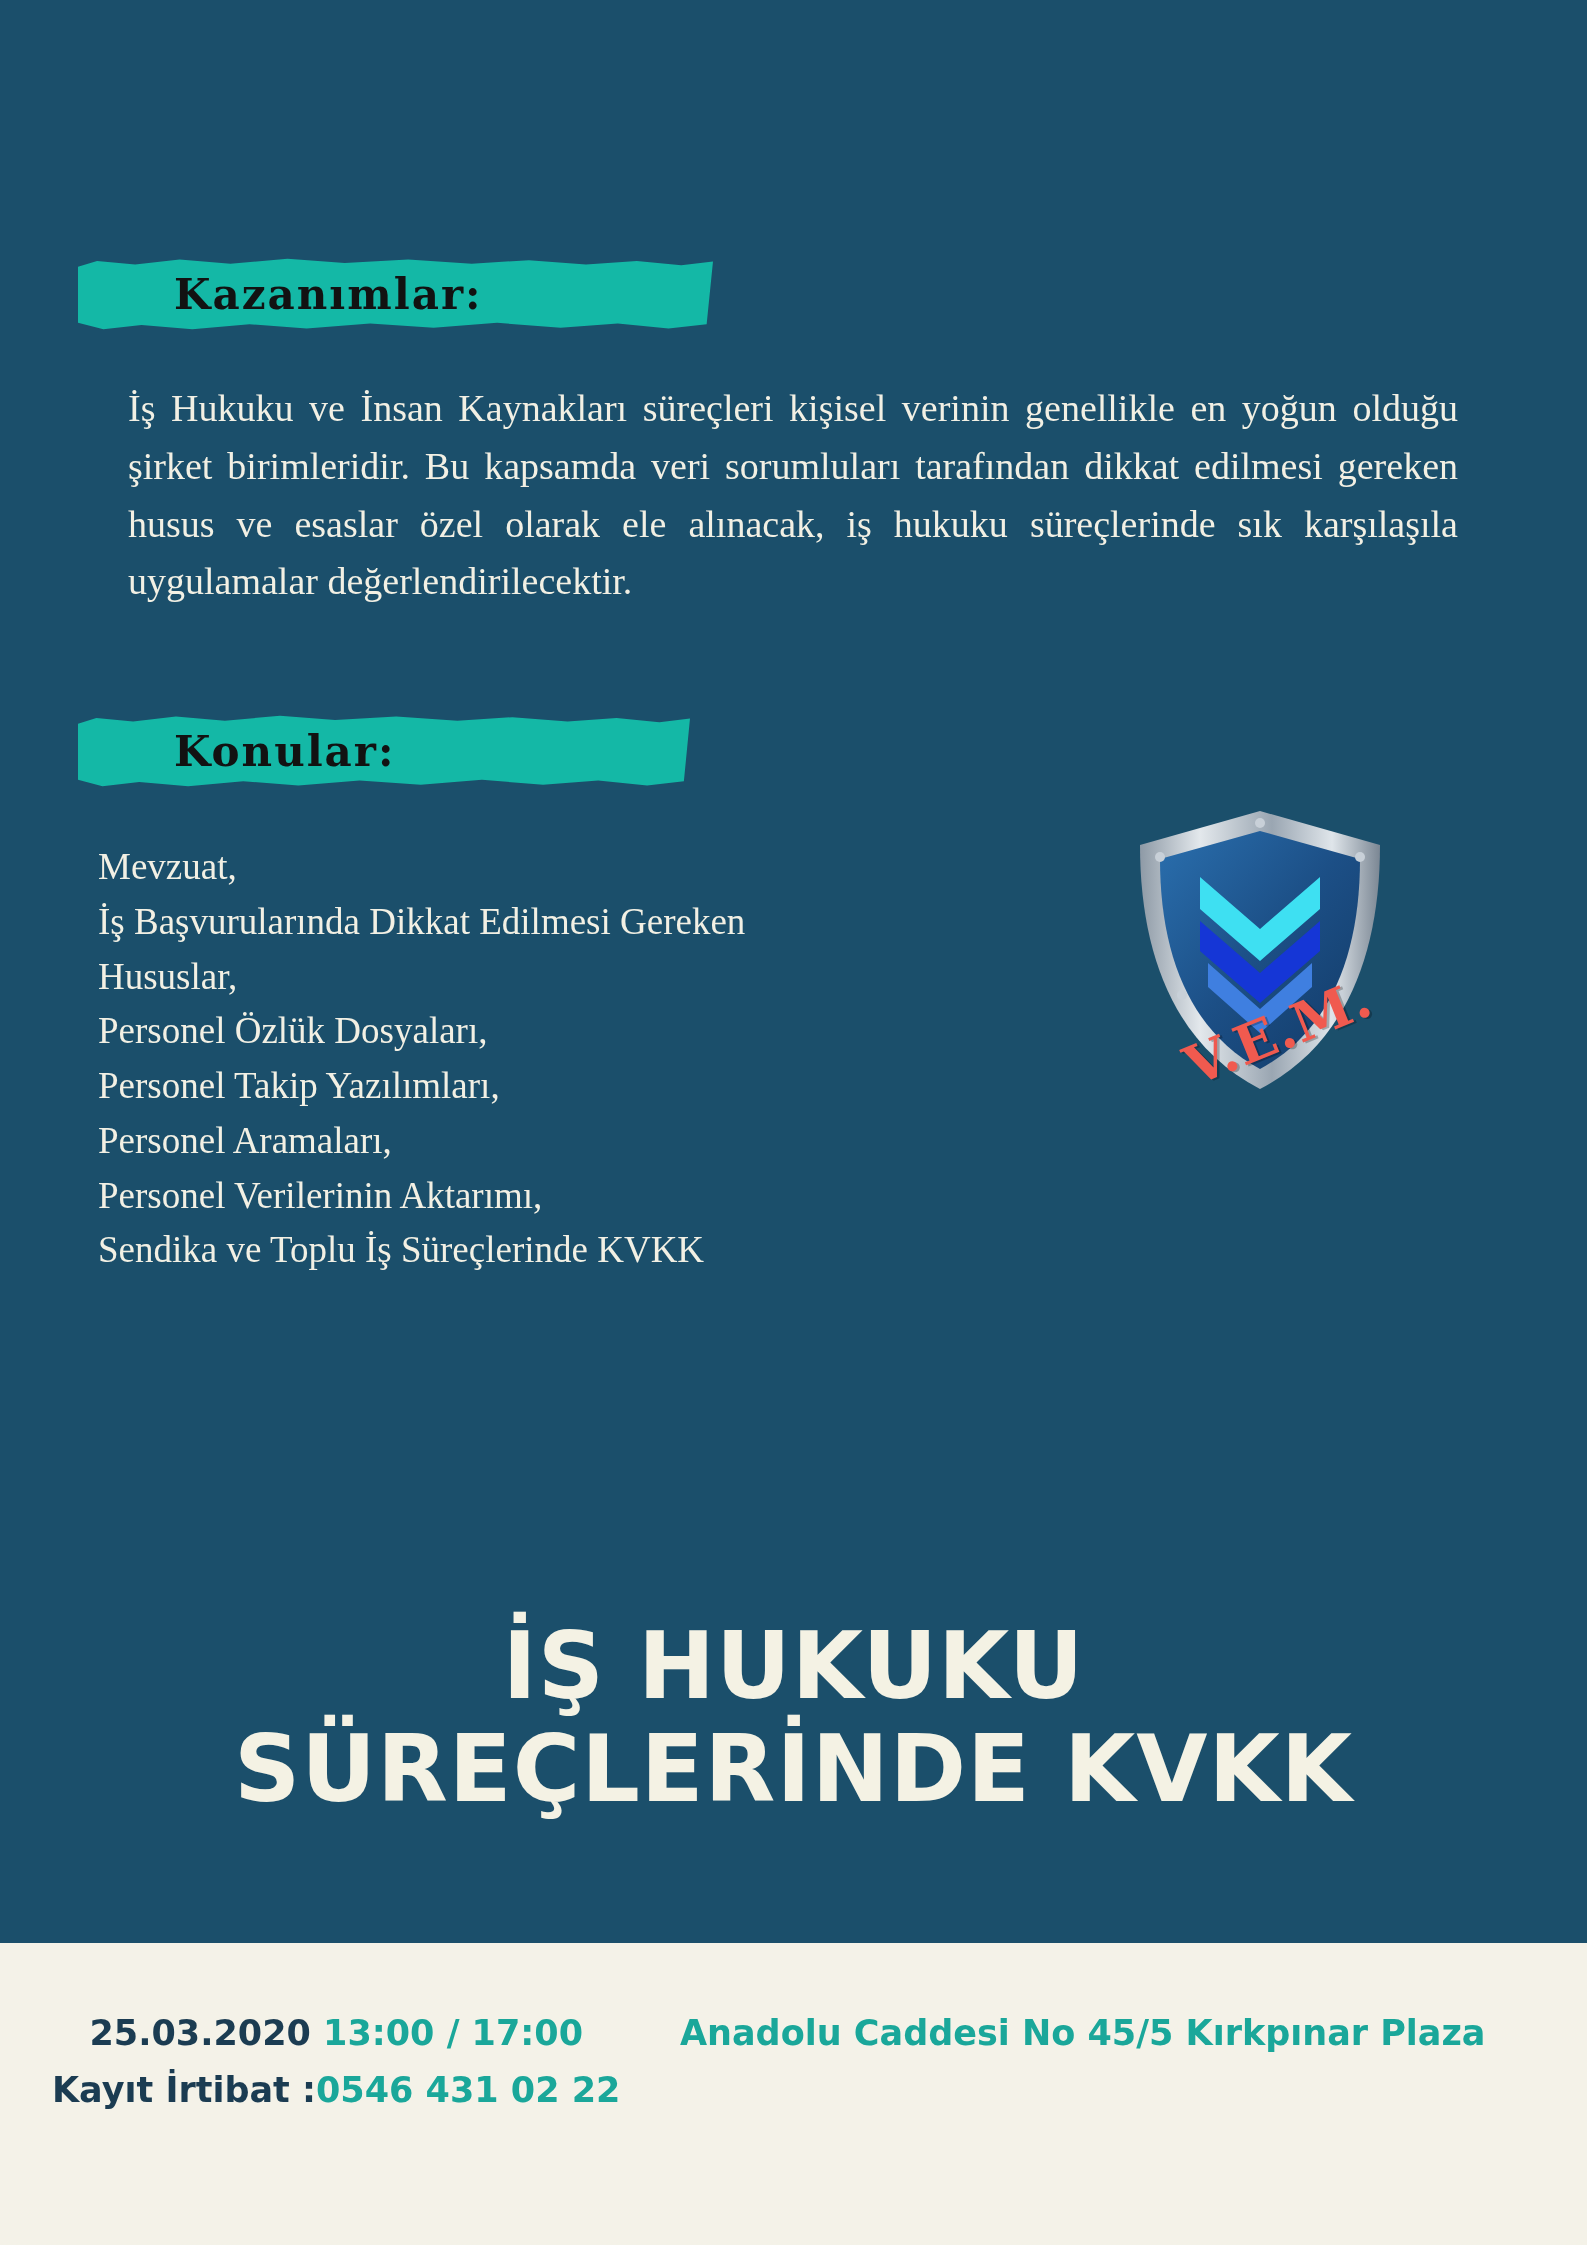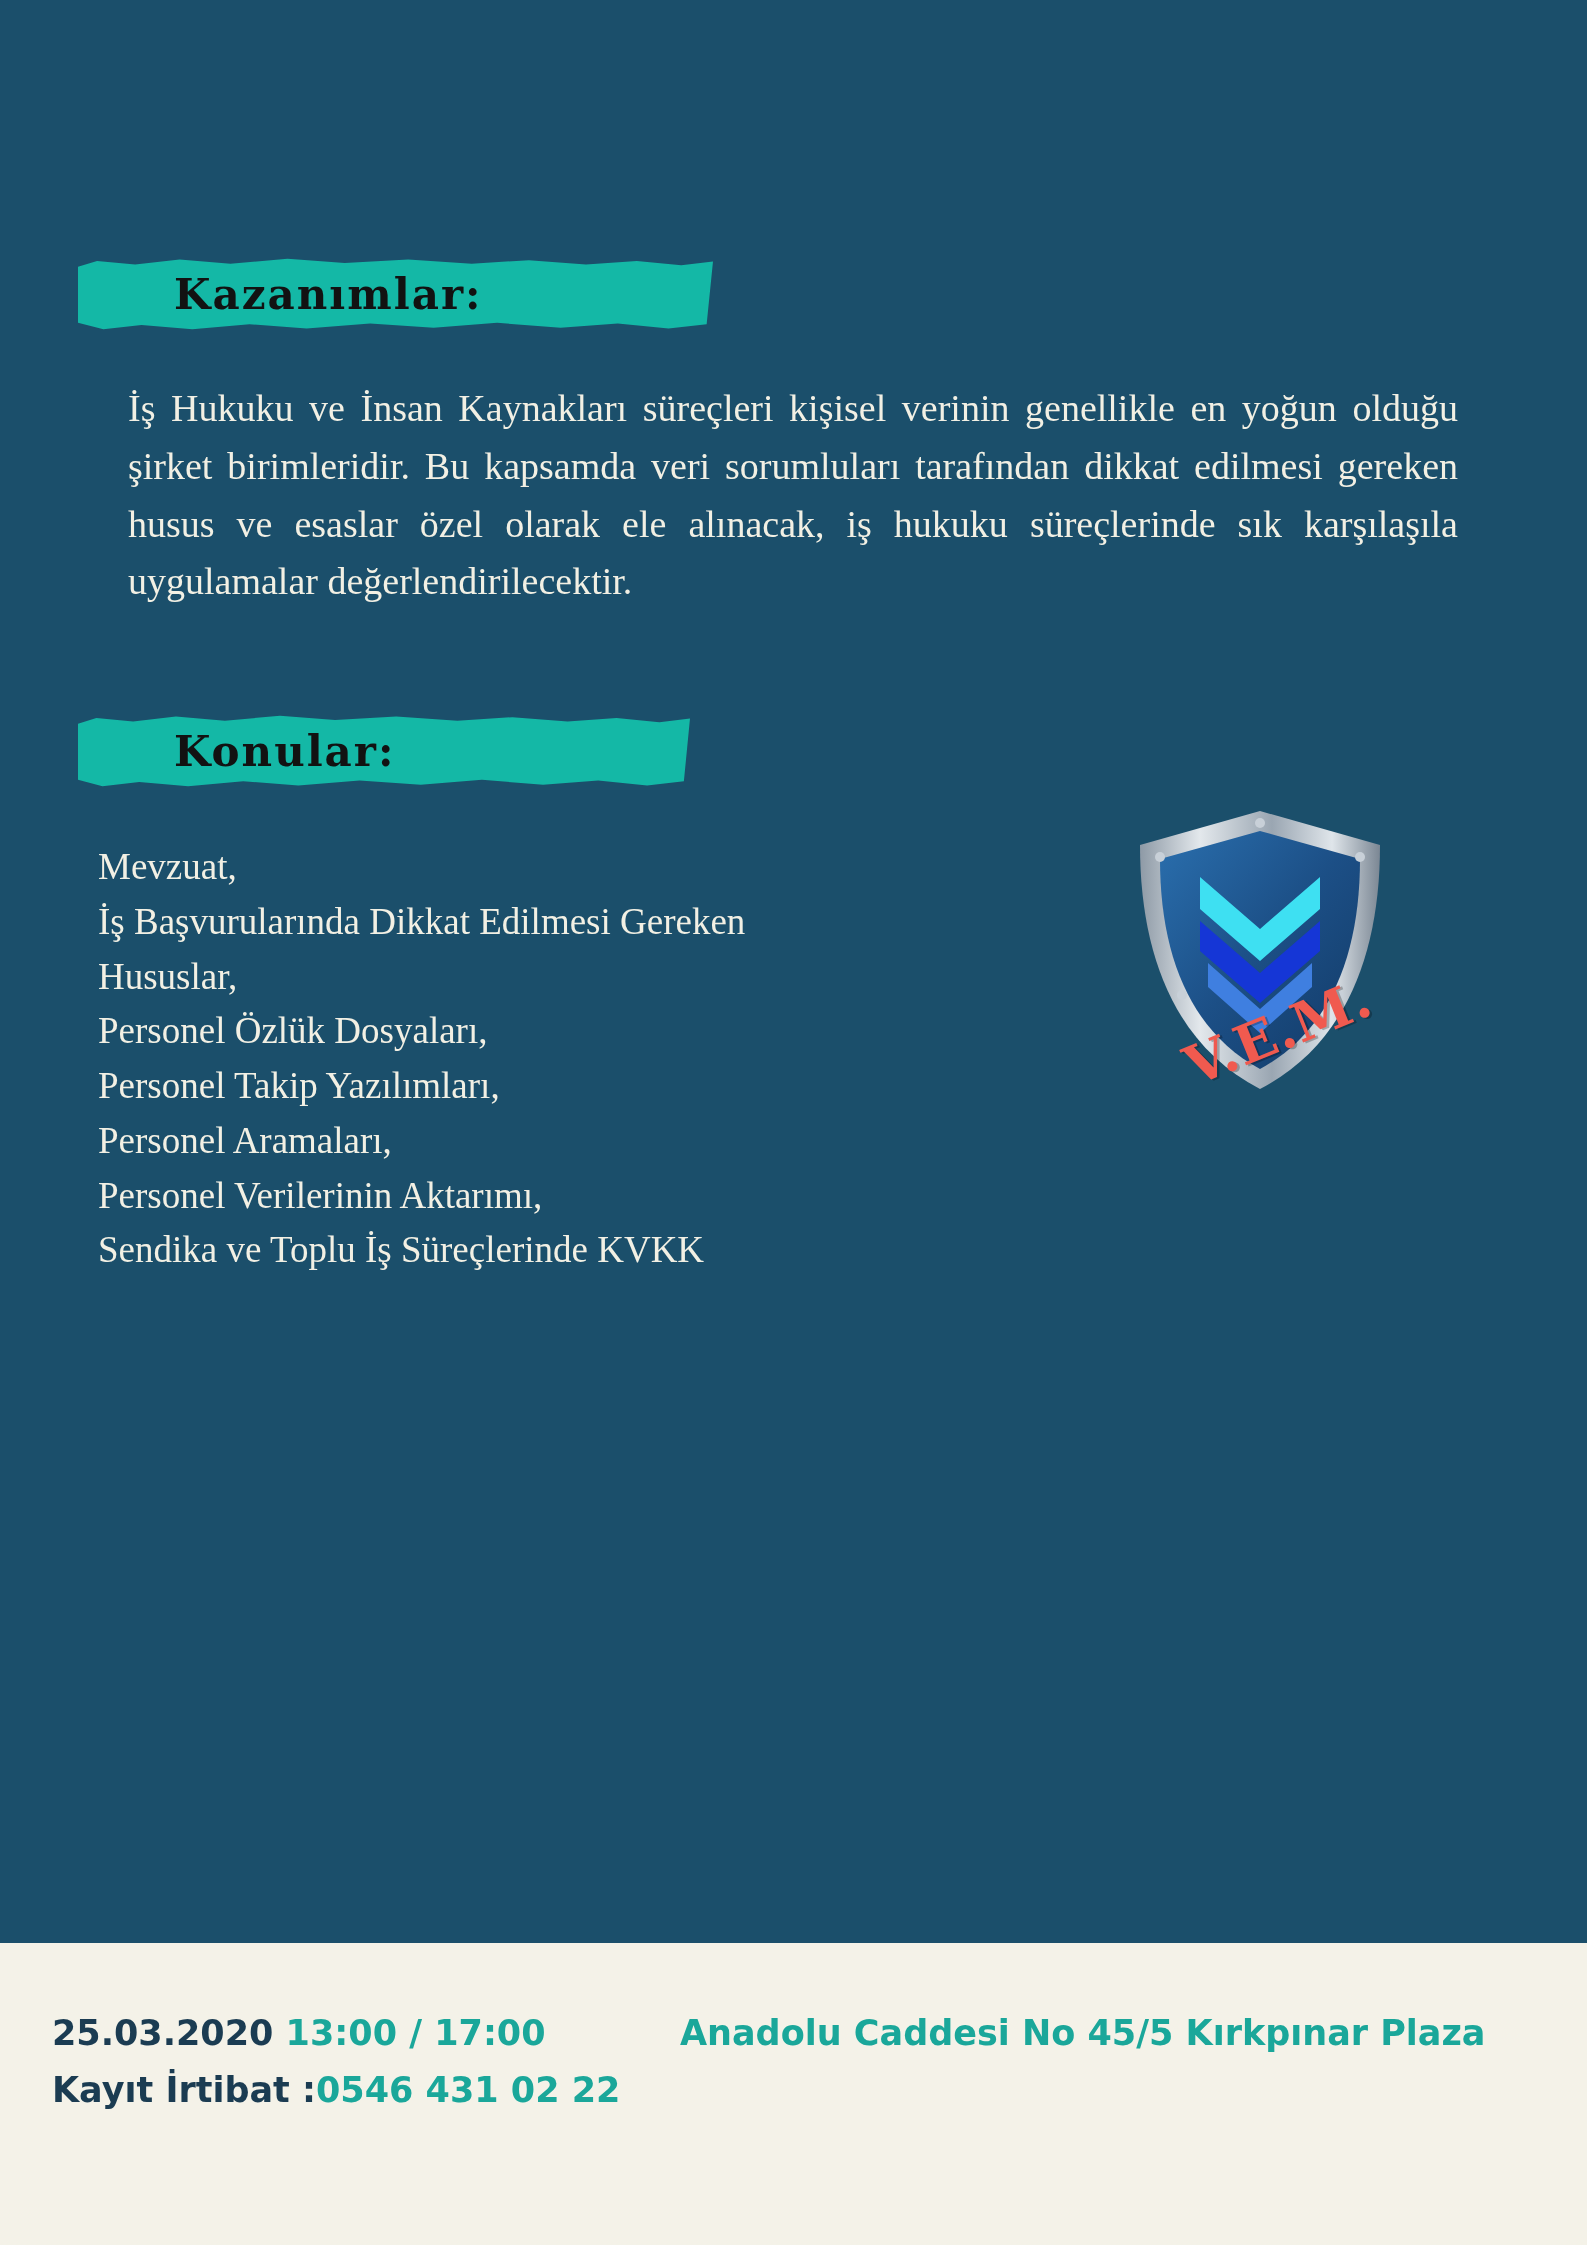--- a/index.html
+++ b/index.html
@@ -146,20 +146,21 @@
     height: 302px;
     background: #f4f2e8;
   }
   .footer-col {
     position: absolute;
     font-family: "DejaVu Sans", sans-serif;
     font-weight: bold;
     font-size: 35px;
     line-height: 1.62;
     white-space: nowrap;
+    text-align: center;
   }
   .footer-left { left: 52px; top: 62px; }
   .footer-right { left: 680px; top: 62px; }
   .c-dark { color: #1b3c52; }
   .c-teal { color: #1aa79a; }
 </style>
 </head>
 <body>
 
 <div class="poster">
@@ -209,20 +210,24 @@
       <circle cx="230" cy="52" r="5" fill="#c8d0d8"></circle>
       <circle cx="52" cy="190" r="5" fill="#c8d0d8"></circle>
       <circle cx="208" cy="190" r="5" fill="#c8d0d8"></circle>
       <path d="M70 72 L130 124 L190 72 L190 104 L130 156 L70 104 Z" fill="#3ee0f2"></path>
       <path d="M70 116 L130 168 L190 116 L190 146 L130 198 L70 146 Z" fill="#1536d6"></path>
       <path d="M78 158 L130 204 L182 158 L182 182 L130 228 L78 182 Z" fill="#3f7fe0"></path>
     </svg>
   </div>
   <div class="logo-text">V.E.M.</div>
 
+  <div class="title">
+    <div>İŞ HUKUKU</div>
+    <div>SÜREÇLERİNDE KVKK</div>
+  </div>
 
   <div class="footer">
     <div class="footer-col footer-left">
       <div>
         <span class="c-dark">25.03.2020</span>
         <span class="c-teal">13:00 / 17:00</span>
       </div>
       <div>
         <span class="c-dark">Kayıt İrtibat :</span><span class="c-teal">0546 431 02 22</span>
       </div>

